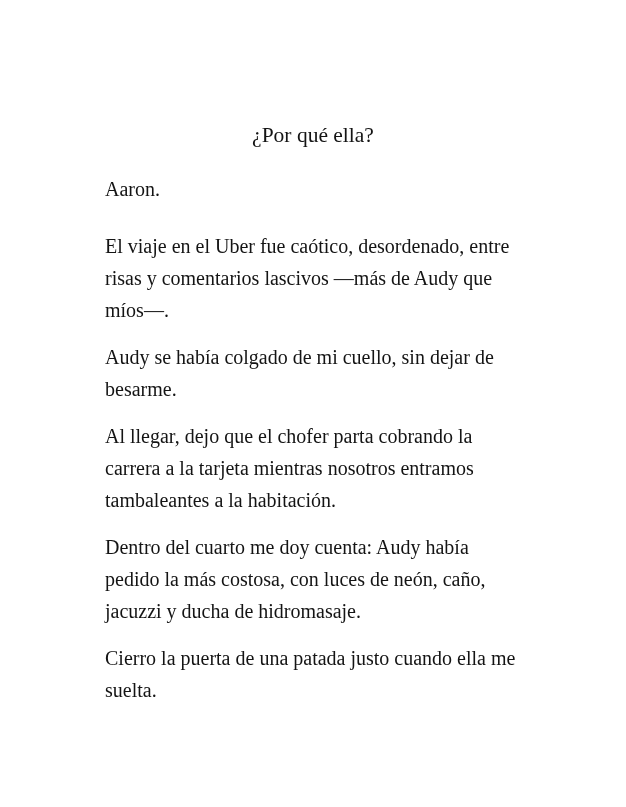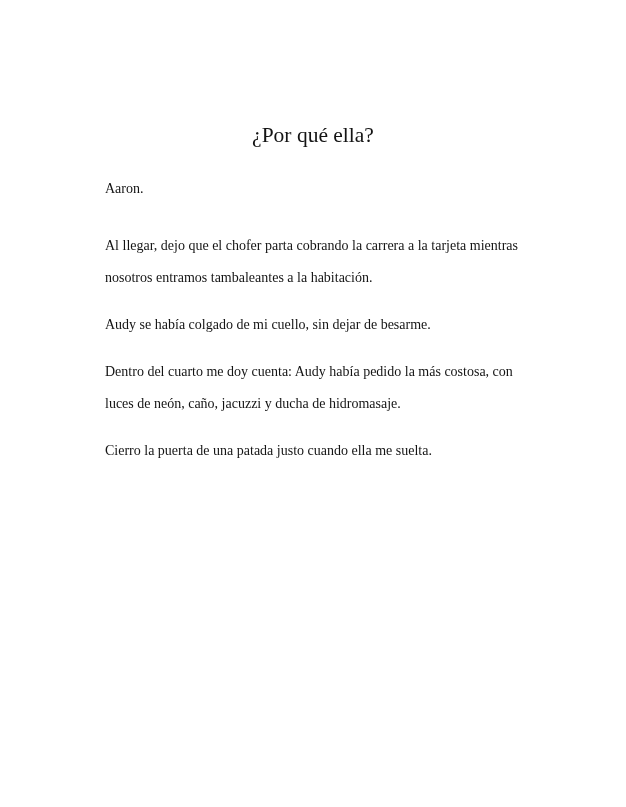--- a/index.html
+++ b/index.html
@@ -25,36 +25,37 @@
     border-radius: 30px;
   }
   .page-title {
     font-size: 21.5px;
     line-height: 32px;
     font-weight: normal;
     text-align: center;
     margin: 0 0 22px 0;
   }
   .body-text p {
-    font-size: 14px;
+    font-size: 20px;
     line-height: 32px;
     text-align: left;
     width: 415px;
     margin: 0 0 15px 0;
   }
   .body-text p.p-salutation {
     margin-bottom: 25px;
   }
 </style>
 </head>
 <body>
 
 <div class="page">
   <h1 class="page-title">¿Por qué ella?</h1>
 
   <div class="body-text">
     <p class="p-salutation">Aaron.</p>
+    <p>El viaje en el Uber fue caótico, desordenado, entre risas y comentarios lascivos —más de Audy que míos—.</p>
+    <p>Audy se había colgado de mi cuello, sin dejar de besarme.</p>
     <p>Al llegar, dejo que el chofer parta cobrando la carrera a la tarjeta mientras nosotros entramos tambaleantes a la habitación.</p>
-    <p>Audy se había colgado de mi cuello, sin dejar de besarme.</p>
     <p>Dentro del cuarto me doy cuenta: Audy había pedido la más costosa, con luces de neón, caño, jacuzzi y ducha de hidromasaje.</p>
     <p>Cierro la puerta de una patada justo cuando ella me suelta.</p>
   </div>
 </div>
 
 </body></html>

